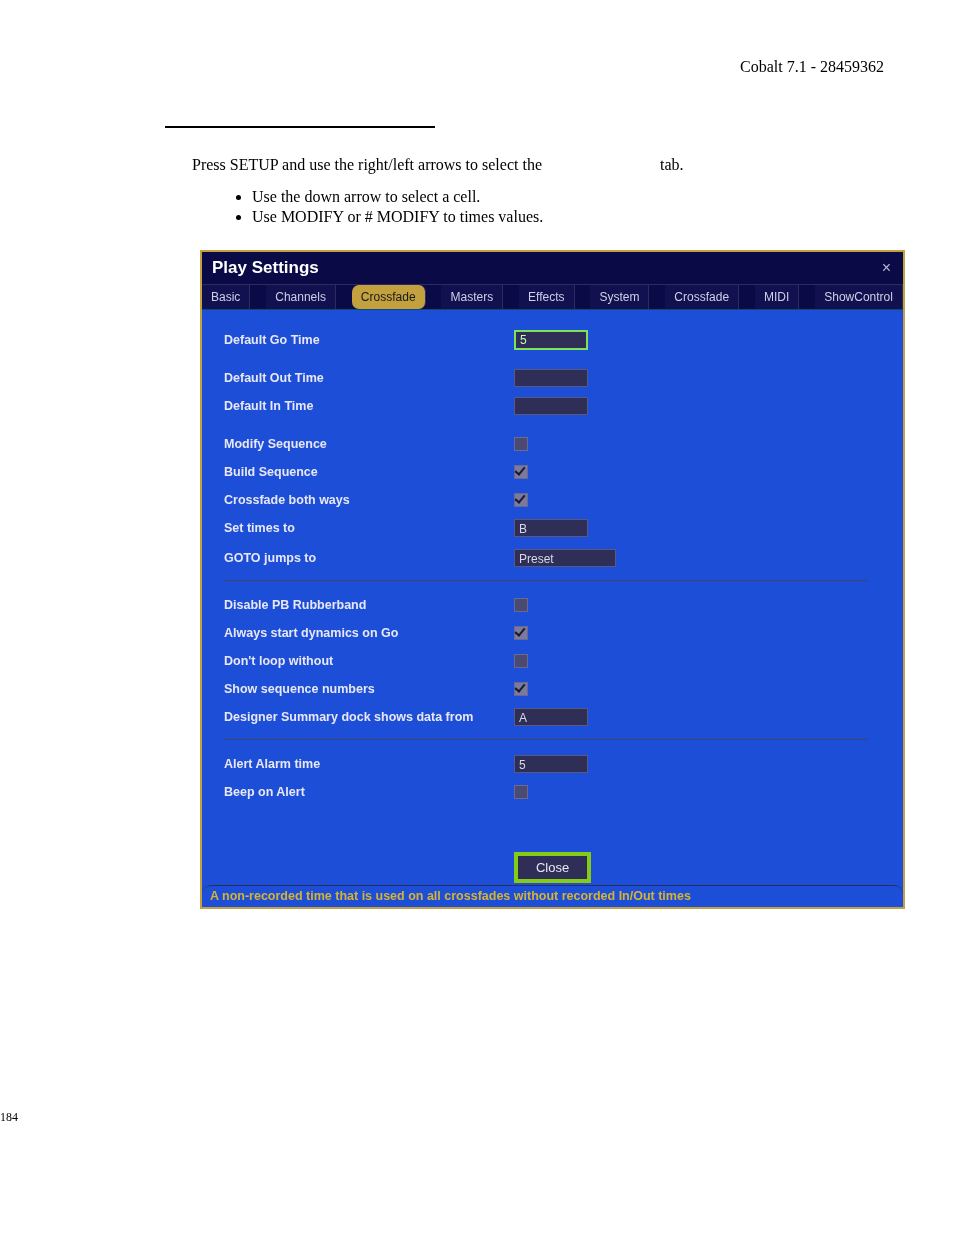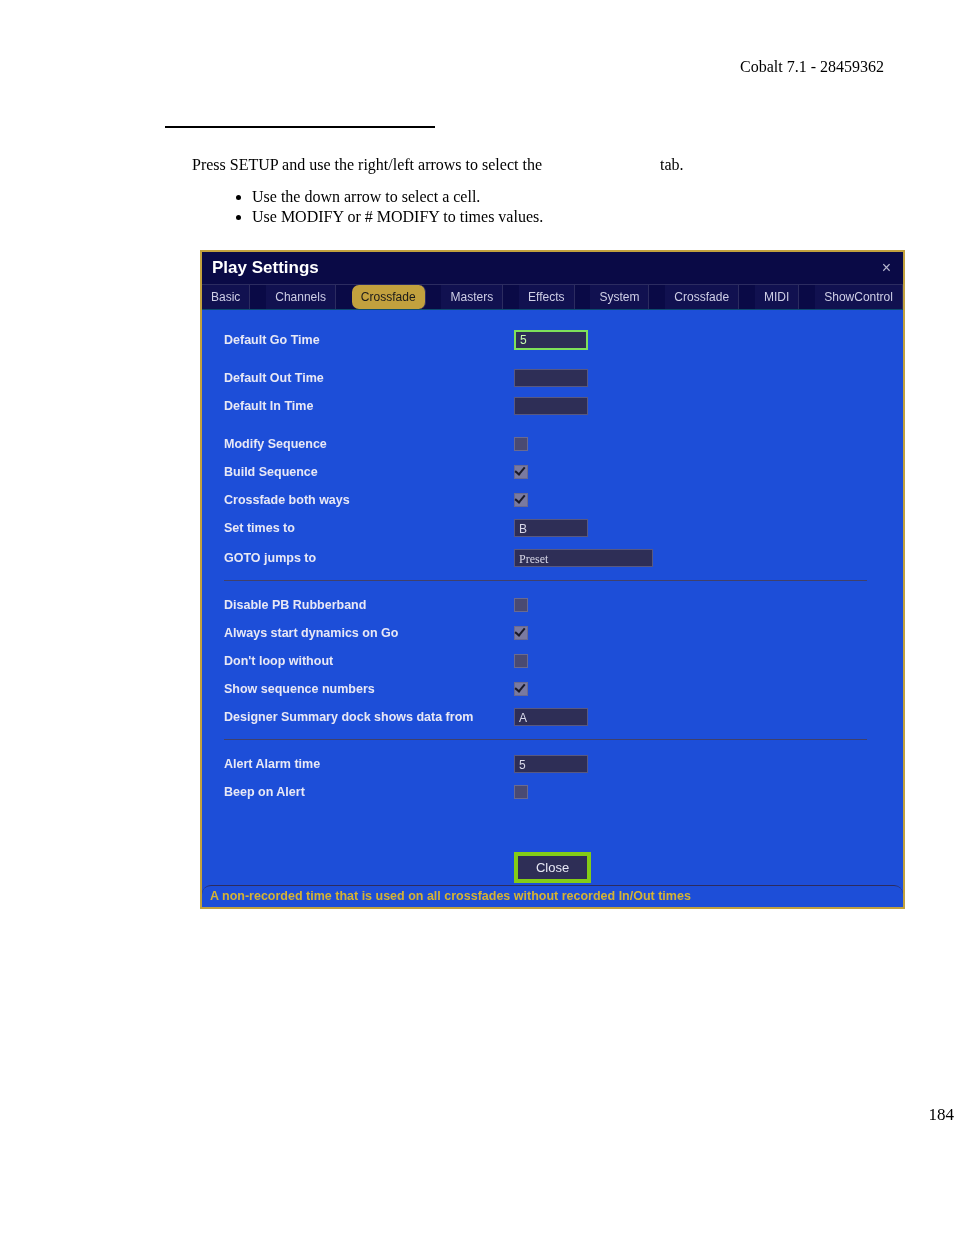--- a/index.html
+++ b/index.html
@@ -125,21 +125,21 @@
     box-sizing: border-box;
   }
   .field.active {
     border: 2px solid #7fe05a;
     color: #c8ffb0;
     height: 20px;
     line-height: 16px;
   }
   .w-small { width: 74px; }
   .w-med   { width: 74px; }
-  .w-wide  { width: 139px; font-family: Liberation Serif, serif; }
+  .w-wide  { width: 102px; }
   .cbx {
     width: 14px; height: 14px;
     background: #4a4a72;
     border: 1px solid #6a6a90;
     box-sizing: border-box;
     position: relative;
   }
   .cbx.checked {
     background: #7a7aa0;
   }
@@ -171,22 +171,22 @@
     font-weight: bold;
     color: #d6b332;
     border-top: 1px solid #2c2c60;
     border-radius: 9px;
   }
 
   .page-number {
     position: absolute;
     bottom: 110px;
     left: 0; right: 0;
-    text-align: right;
-    font-size: 17px;
+    text-align: left;
+    font-size: 12px;
   }
 </style>
 </head>
 <body>
 
 <div class="page">
 
   <div class="doc-header">Cobalt 7.1 - 28459362</div>
 
   <hr class="section-rule">

